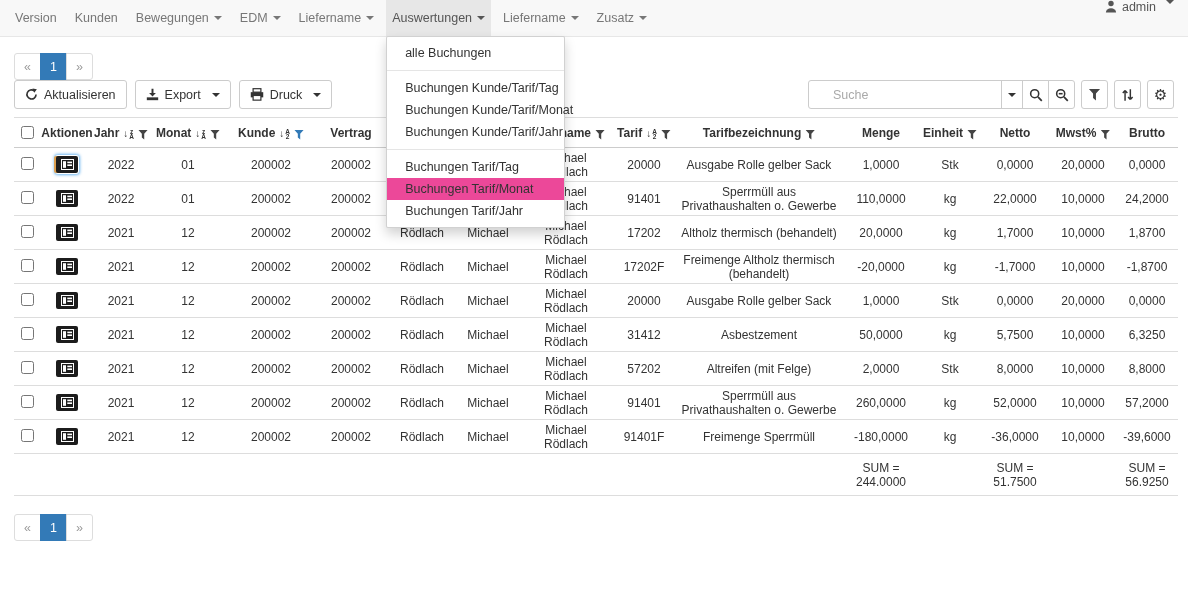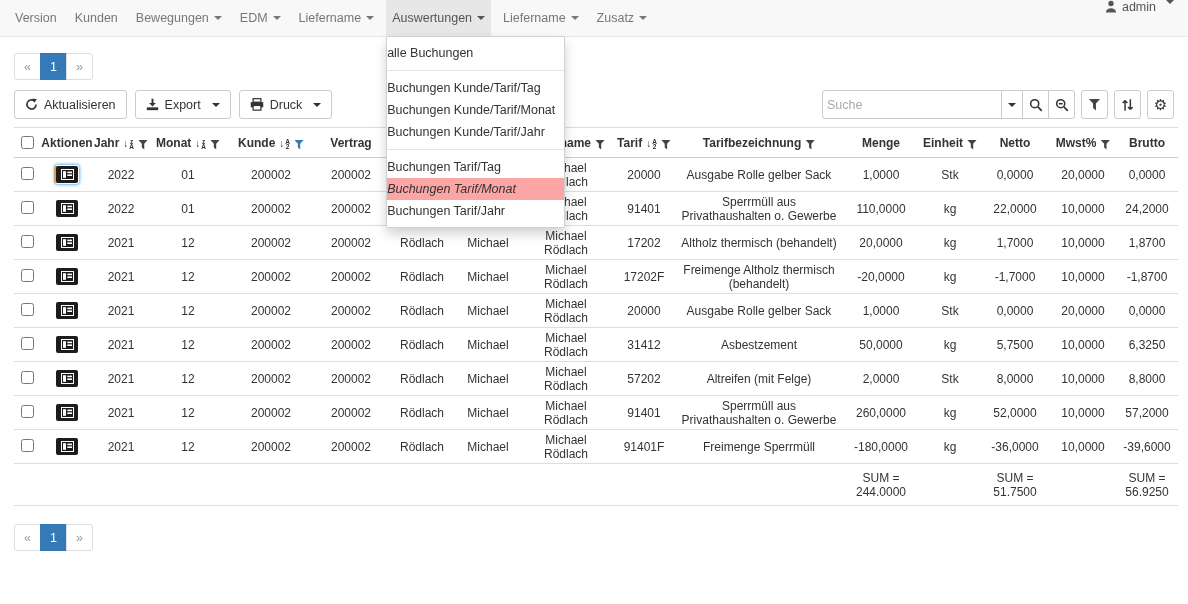--- a/index.html
+++ b/index.html
@@ -28,53 +28,53 @@
     vertical-align:middle;
   }
   .user-menu { display:flex; gap:5px; color:#555; cursor:pointer; }
 
   
   .dropdown-menu {
     position:absolute; top:100%; left:0; width:179px; background:#fff;
     border:1px solid rgba(0,0,0,.18); border-radius:2px;
     box-shadow:0 6px 12px rgba(0,0,0,.18); padding:5px 0; z-index:1000;
   }
-  .dropdown-item { padding:2px 0; line-height:18px; color:#333; white-space:nowrap; cursor:pointer; }
-  .dropdown-item.hover { background:#fca5a5;font-style:italic; }
+  .dropdown-item { padding:2px 18px; line-height:18px; color:#333; white-space:nowrap; cursor:pointer; }
+  .dropdown-item.hover { background:#ec4899; }
   .dropdown-divider { height:1px; background:#e5e5e5; margin:6px 0; }
 
   
   .content { padding:0 14px; }
 
   
   .pagination { display:inline-flex; margin-top:16px; }
   .page-btn {
     min-width:27px; height:27px; display:flex; align-items:center; justify-content:center;
     border:1px solid #ddd; background:#fff; color:#999; padding:0 9px; margin-left:-1px; cursor:pointer;
   }
   .page-btn:first-child { border-radius:3px 0 0 3px; margin-left:0; }
   .page-btn:last-child  { border-radius:0 3px 3px 0; }
   .page-btn.active { background:#337ab7; border-color:#337ab7; color:#fff; }
   .pagination-bottom { margin-top:18px; }
 
   
-  .toolbar { display:flex; justify-content:space-between; align-items:center; margin-top:10px; }
+  .toolbar { display:flex; justify-content:space-between; align-items:center; }
   .toolbar-left { display:flex; gap:8px; }
   .btn {
     display:inline-flex; align-items:center; gap:6px; height:29px; padding:0 10px;
     border:1px solid #ccc; border-radius:3px; background:#fff; color:#333; cursor:pointer;
     font-size:12.5px;
   }
   .search-controls { display:flex; align-items:center; gap:6px; }
   .joined { display:inline-flex; }
   .joined > * { margin-left:-1px; border-radius:0; }
   .joined > *:first-child { margin-left:0; border-radius:3px 0 0 3px; }
   .joined > *:last-child { border-radius:0 3px 3px 0; }
   .search-input {
-    width:180px; height:29px; border:1px solid #ccc; padding:0 4px;
+    width:194px; height:29px; border:1px solid #ccc; padding:0 24px;
     font-family:"Liberation Sans",sans-serif; font-size:12.5px; color:#555; outline:none;
   }
   .search-input::placeholder { color:#aaa; }
   .icon-btn { width:27px; padding:0; justify-content:center; }
 
   
   .filter-bar {
     margin-top:8px; height:25px; border:1px solid #3c78a0; background:#d9edf7;
     border-radius:12px; display:flex; align-items:center; gap:8px;
     padding:0 12px; color:#31708f;

